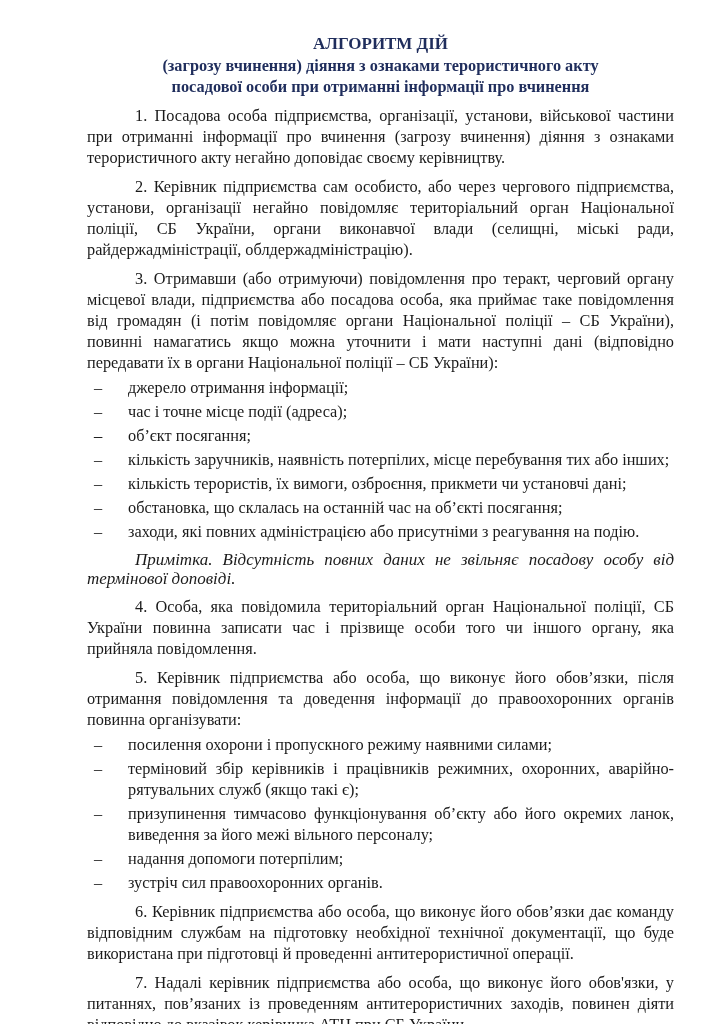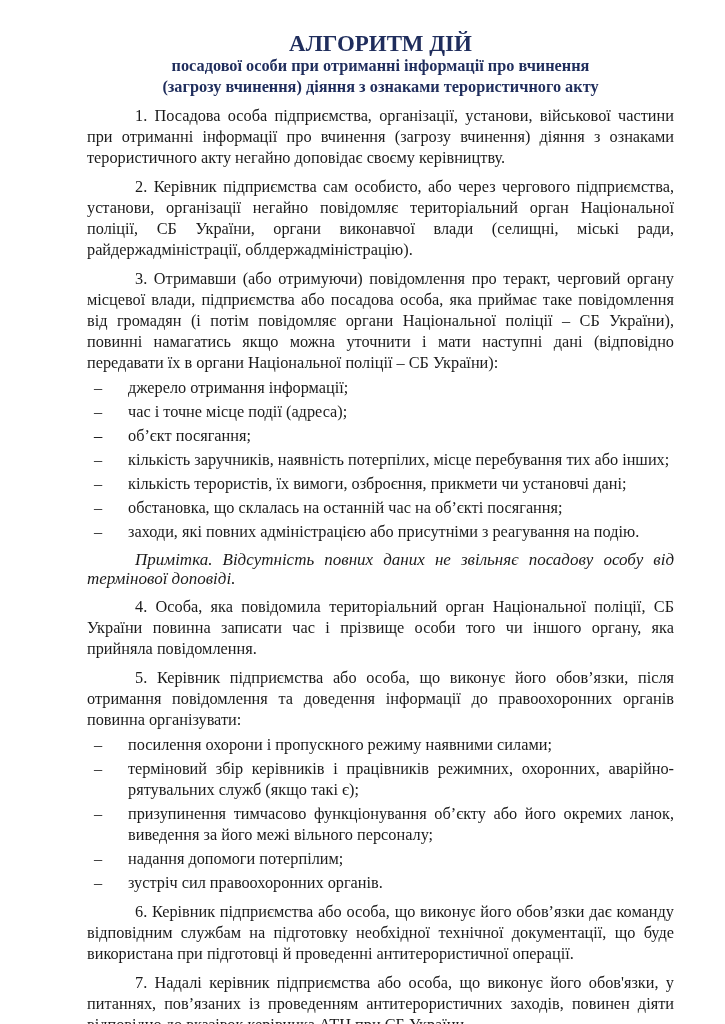--- a/index.html
+++ b/index.html
@@ -3,36 +3,36 @@
 <meta charset="utf-8">
 <style>
   html, body { margin: 0; padding: 0; background: #ffffff; }
   body { width: 725px; height: 1024px; overflow: hidden; position: relative; }
   .page {
     position: absolute; left: 87px; top: 33px; width: 587px;
     font-family: "Liberation Serif", "DejaVu Serif", serif;
     color: #1a1a1a; font-size: 16.3px; line-height: 21px;
   }
   .title-block { text-align: center; color: #1f2d5c; font-weight: bold; margin-bottom: 5px; }
-  .title-main { font-size: 23px; line-height: 22px; }
+  .title-main { font-size: 17px; line-height: 22px; }
   .title-sub { font-size: 16.3px; line-height: 21px; }
   p { margin: 8px 0 4px 0; text-align: justify; text-indent: 48px; }
   ul { list-style: none; margin: 0 0 3px 0; padding: 0; }
   li { position: relative; padding-left: 41px; text-align: justify; margin-bottom: 3px; }
   li .dash { position: absolute; left: 7px; top: 0; }
   p.note { font-style: italic; font-size: 17px; line-height: 19px; margin-bottom: 6px; }
 </style>
 </head>
 <body>
 
 <div class="page">
   <div class="title-block">
     <div class="title-main">АЛГОРИТМ ДІЙ</div>
+    <div class="title-sub">(загрозу вчинення) діяння з ознаками терористичного акту</div>
     <div class="title-sub">посадової особи при отриманні інформації про вчинення</div>
-    <div class="title-sub">(загрозу вчинення) діяння з ознаками терористичного акту</div>
   </div>
 
   <p>1. Посадова особа підприємства, організації, установи, військової частини при отриманні інформації про вчинення (загрозу вчинення) діяння з ознаками терористичного акту негайно доповідає своєму керівництву.</p>
   <p>2. Керівник підприємства сам особисто, або через чергового підприємства, установи, організації негайно повідомляє територіальний орган Національної поліції, СБ України, органи виконавчої влади (селищні, міські ради, райдержадміністрації, облдержадміністрацію).</p>
   <p>3. Отримавши (або отримуючи) повідомлення про теракт, черговий органу місцевої влади, підприємства або посадова особа, яка  приймає таке повідомлення від громадян (і потім повідомляє органи Національної поліції – СБ України), повинні намагатись якщо можна уточнити і мати наступні дані (відповідно передавати їх в органи Національної поліції – СБ України):</p>
 
   <ul>
     <li><span class="dash">–</span><span>джерело отримання інформації;</span></li>
     <li><span class="dash">–</span><span>час і точне місце події (адреса);</span></li>
     <li><span class="dash">–</span></li>

